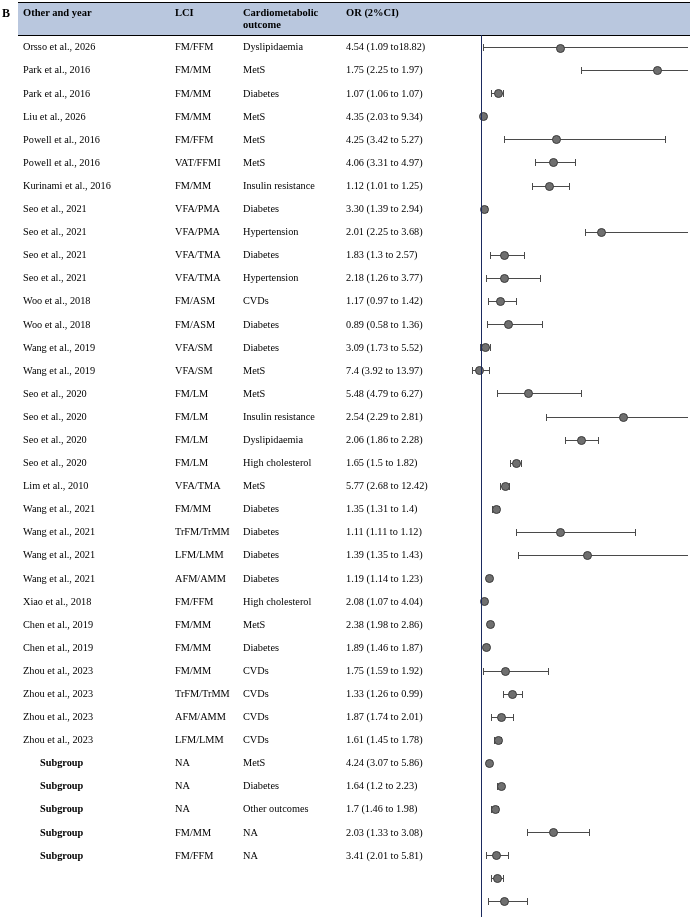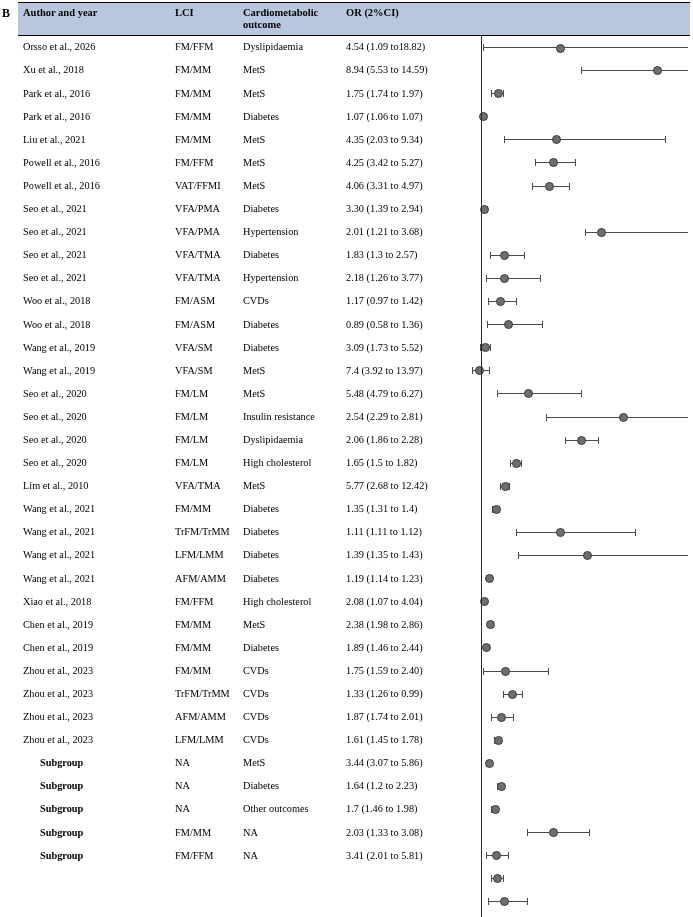--- a/index.html
+++ b/index.html
@@ -115,89 +115,89 @@
     <table class="forest">
       <colgroup>
         <col class="c-author">
           <col class="c-lci">
           <col class="c-outcome">
           <col class="c-or">
           <col class="c-plot">
       </colgroup>
       <thead>
         <tr>
-          <th>Author and year</th>
+          <th>Other and year</th>
           <th>LCI</th>
           <th>Cardiometabolic outcome</th>
           <th>OR (2%CI)</th>
           <th class="th-plot"></th>
         </tr>
       </thead>
       <tbody id="tbody">
           <tr class="study">
             <td class="cell-author">Orsso et al., 2026</td>
             <td class="cell-lci">FM/FFM</td>
             <td class="cell-outcome">Dyslipidaemia</td>
             <td class="cell-or">4.54 (1.09 to18.82)</td>
             <td class="cell-plot"></td>
           </tr>
           <tr class="study">
-            <td class="cell-author">Xu et al., 2018</td>
-            <td class="cell-lci">FM/MM</td>
-            <td class="cell-outcome">MetS</td>
-            <td class="cell-or">8.94 (5.53 to 14.59)</td>
-            <td class="cell-plot"></td>
-          </tr>
-          <tr class="study">
             <td class="cell-author">Park et al., 2016</td>
             <td class="cell-lci">FM/MM</td>
             <td class="cell-outcome">MetS</td>
-            <td class="cell-or">1.75 (1.74 to 1.97)</td>
+            <td class="cell-or">1.75 (2.25 to 1.97)</td>
             <td class="cell-plot"></td>
           </tr>
           <tr class="study">
             <td class="cell-author">Park et al., 2016</td>
             <td class="cell-lci">FM/MM</td>
             <td class="cell-outcome">Diabetes</td>
             <td class="cell-or">1.07 (1.06 to 1.07)</td>
             <td class="cell-plot"></td>
           </tr>
           <tr class="study">
-            <td class="cell-author">Liu et al., 2021</td>
+            <td class="cell-author">Liu et al., 2026</td>
             <td class="cell-lci">FM/MM</td>
             <td class="cell-outcome">MetS</td>
             <td class="cell-or">4.35 (2.03 to 9.34)</td>
             <td class="cell-plot"></td>
           </tr>
           <tr class="study">
             <td class="cell-author">Powell et al., 2016</td>
             <td class="cell-lci">FM/FFM</td>
             <td class="cell-outcome">MetS</td>
             <td class="cell-or">4.25 (3.42 to 5.27)</td>
             <td class="cell-plot"></td>
           </tr>
           <tr class="study">
             <td class="cell-author">Powell et al., 2016</td>
             <td class="cell-lci">VAT/FFMI</td>
             <td class="cell-outcome">MetS</td>
             <td class="cell-or">4.06 (3.31 to 4.97)</td>
+            <td class="cell-plot"></td>
+          </tr>
+          <tr class="study">
+            <td class="cell-author">Kurinami et al., 2016</td>
+            <td class="cell-lci">FM/MM</td>
+            <td class="cell-outcome">Insulin resistance</td>
+            <td class="cell-or">1.12 (1.01 to 1.25)</td>
             <td class="cell-plot"></td>
           </tr>
           <tr class="study">
             <td class="cell-author">Seo et al., 2021</td>
             <td class="cell-lci">VFA/PMA</td>
             <td class="cell-outcome">Diabetes</td>
             <td class="cell-or">3.30 (1.39 to 2.94)</td>
             <td class="cell-plot"></td>
           </tr>
           <tr class="study">
             <td class="cell-author">Seo et al., 2021</td>
             <td class="cell-lci">VFA/PMA</td>
             <td class="cell-outcome">Hypertension</td>
-            <td class="cell-or">2.01 (1.21 to 3.68)</td>
+            <td class="cell-or">2.01 (2.25 to 3.68)</td>
             <td class="cell-plot"></td>
           </tr>
           <tr class="study">
             <td class="cell-author">Seo et al., 2021</td>
             <td class="cell-lci">VFA/TMA</td>
             <td class="cell-outcome">Diabetes</td>
             <td class="cell-or">1.83 (1.3 to 2.57)</td>
             <td class="cell-plot"></td>
           </tr>
           <tr class="study">
@@ -309,28 +309,28 @@
             <td class="cell-author">Chen et al., 2019</td>
             <td class="cell-lci">FM/MM</td>
             <td class="cell-outcome">MetS</td>
             <td class="cell-or">2.38 (1.98 to 2.86)</td>
             <td class="cell-plot"></td>
           </tr>
           <tr class="study">
             <td class="cell-author">Chen et al., 2019</td>
             <td class="cell-lci">FM/MM</td>
             <td class="cell-outcome">Diabetes</td>
-            <td class="cell-or">1.89 (1.46 to 2.44)</td>
+            <td class="cell-or">1.89 (1.46 to 1.87)</td>
             <td class="cell-plot"></td>
           </tr>
           <tr class="study">
             <td class="cell-author">Zhou et al., 2023</td>
             <td class="cell-lci">FM/MM</td>
             <td class="cell-outcome">CVDs</td>
-            <td class="cell-or">1.75 (1.59 to 2.40)</td>
+            <td class="cell-or">1.75 (1.59 to 1.92)</td>
             <td class="cell-plot"></td>
           </tr>
           <tr class="study">
             <td class="cell-author">Zhou et al., 2023</td>
             <td class="cell-lci">TrFM/TrMM</td>
             <td class="cell-outcome">CVDs</td>
             <td class="cell-or">1.33 (1.26 to 0.99)</td>
             <td class="cell-plot"></td>
           </tr>
           <tr class="study">
@@ -344,21 +344,21 @@
             <td class="cell-author">Zhou et al., 2023</td>
             <td class="cell-lci">LFM/LMM</td>
             <td class="cell-outcome">CVDs</td>
             <td class="cell-or">1.61 (1.45 to 1.78)</td>
             <td class="cell-plot"></td>
           </tr>
           <tr class="subgroup">
             <td class="cell-author">Subgroup</td>
             <td class="cell-lci">NA</td>
             <td class="cell-outcome">MetS</td>
-            <td class="cell-or">3.44 (3.07 to 5.86)</td>
+            <td class="cell-or">4.24 (3.07 to 5.86)</td>
             <td class="cell-plot"></td>
           </tr>
           <tr class="subgroup">
             <td class="cell-author">Subgroup</td>
             <td class="cell-lci">NA</td>
             <td class="cell-outcome">Diabetes</td>
             <td class="cell-or">1.64 (1.2 to 2.23)</td>
             <td class="cell-plot"></td>
           </tr>
           <tr class="subgroup">

